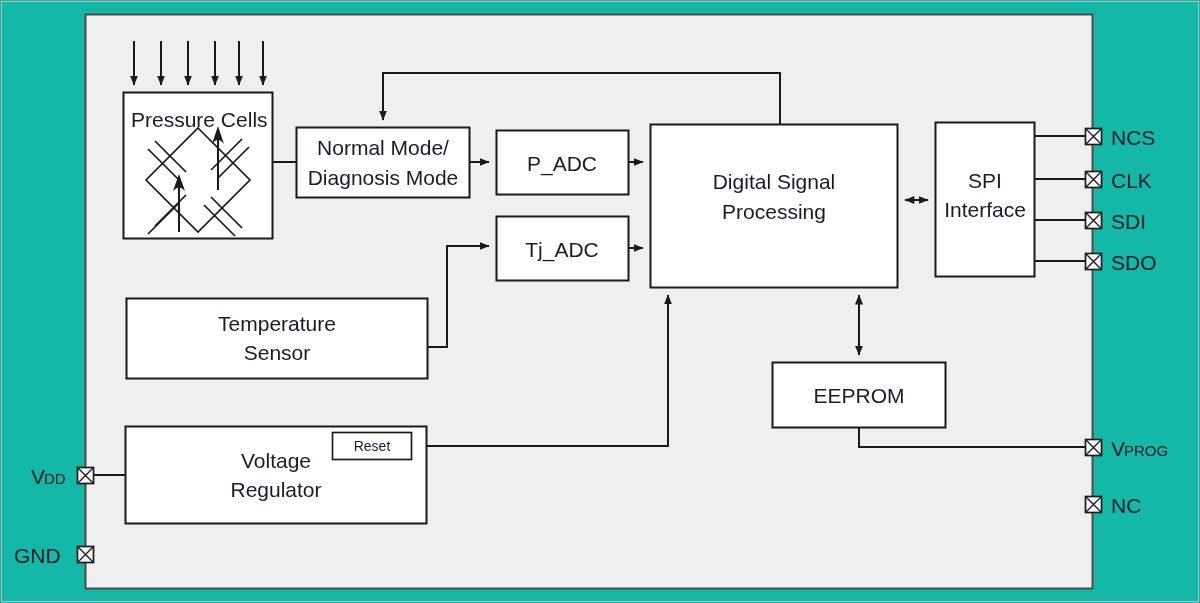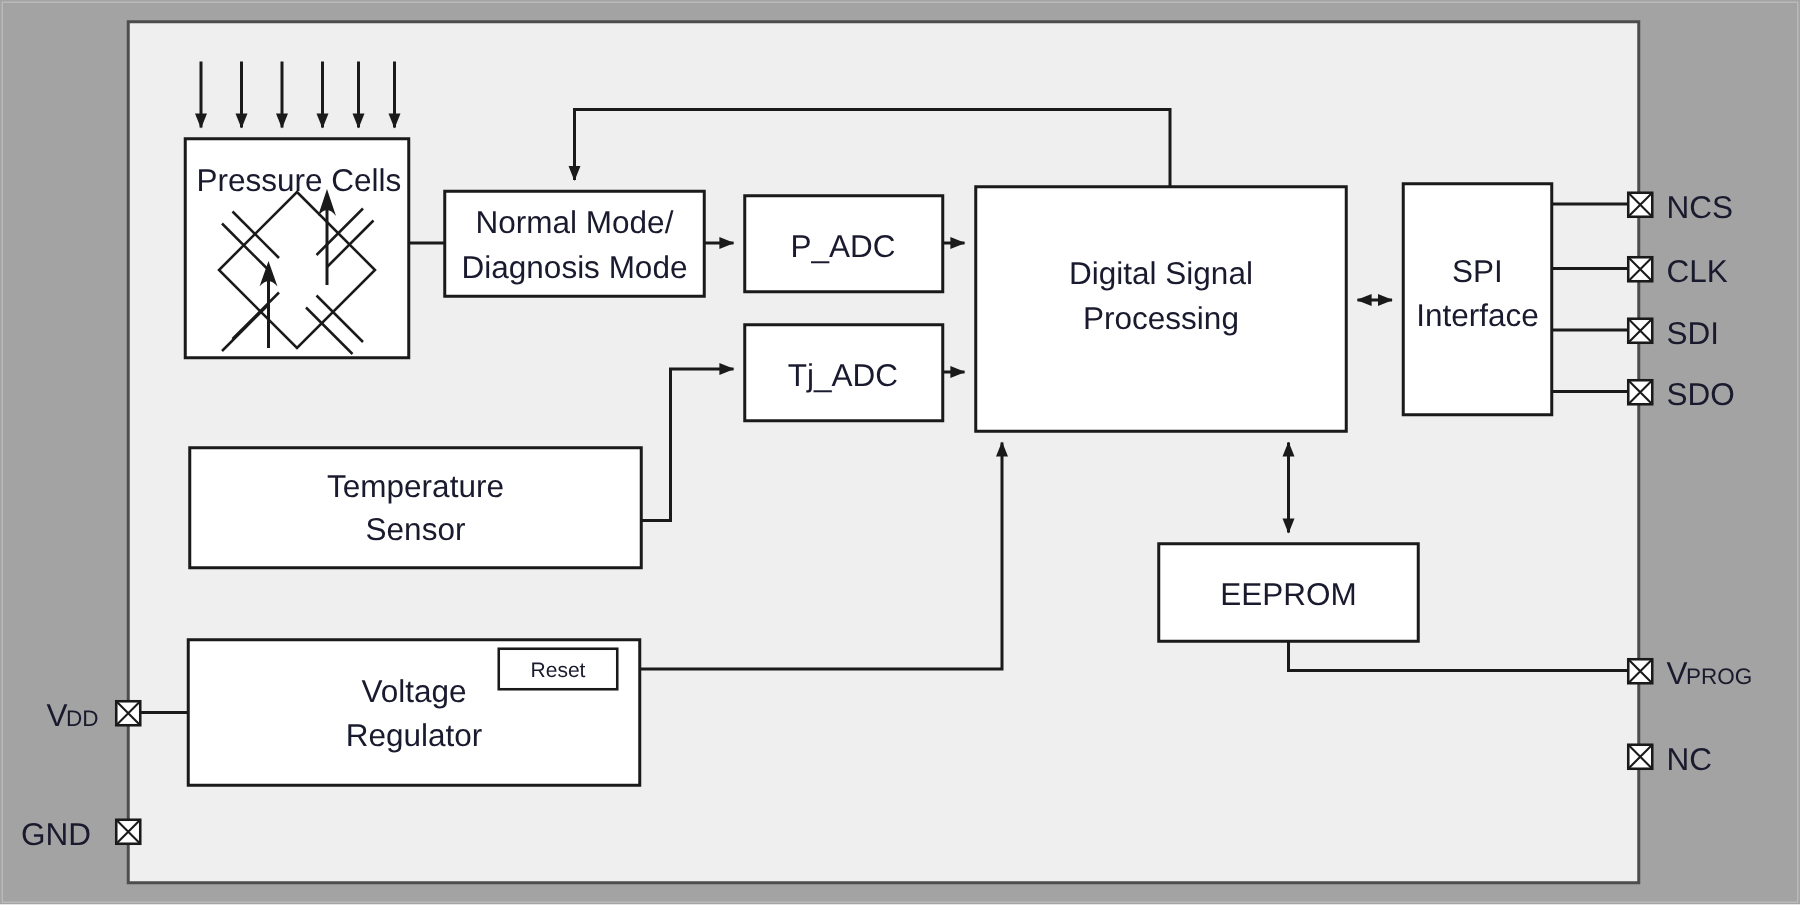--- a/index.html
+++ b/index.html
@@ -8,21 +8,21 @@
     padding: 0;
     background: #ffffff;
   }
   body {
     font-family: "Liberation Sans", sans-serif;
   }
   #stage {
     position: relative;
     width: 1200px;
     height: 603px;
-    background: #a3a3a3;
+    background: #14b8a6;
     overflow: hidden;
   }
   #frame {
     position: absolute;
     left: 0.5px;
     top: 0.5px;
     width: 1198px;
     height: 601px;
     border: 1px solid #b9b9b9;
     box-sizing: border-box;

